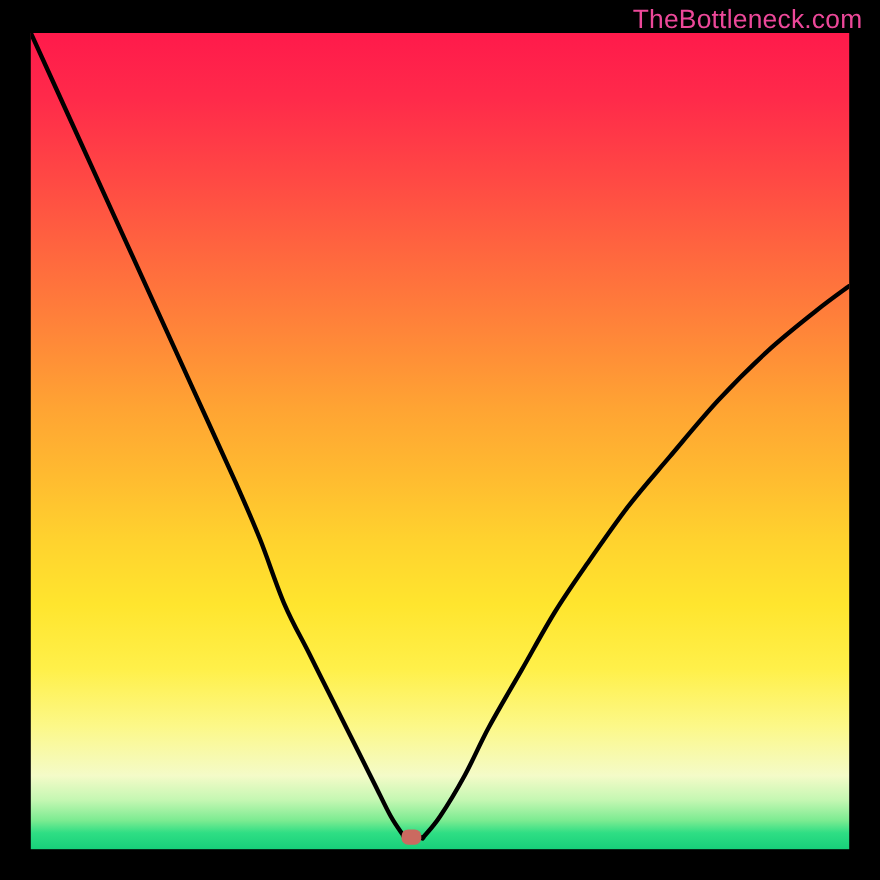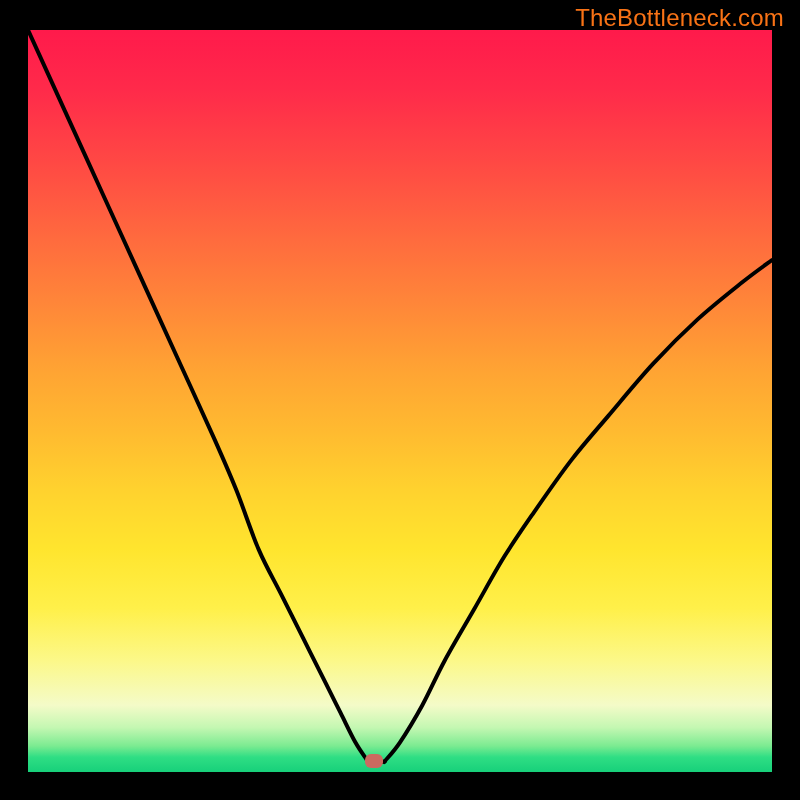--- a/index.html
+++ b/index.html
@@ -14,21 +14,21 @@
   .stage {
     position: relative;
     width: 800px;
     height: 800px;
     background: #000;
   }
   .watermark {
     position: absolute;
     top: 4px;
     right: 16px;
-    color: #f97316;
+    color: #ec4899;
     font-size: 24px;
     font-weight: 400;
     letter-spacing: 0.2px;
     user-select: none;
   }
   .plot {
     position: absolute;
     left: 28px;
     top: 30px;
     width: 744px;

